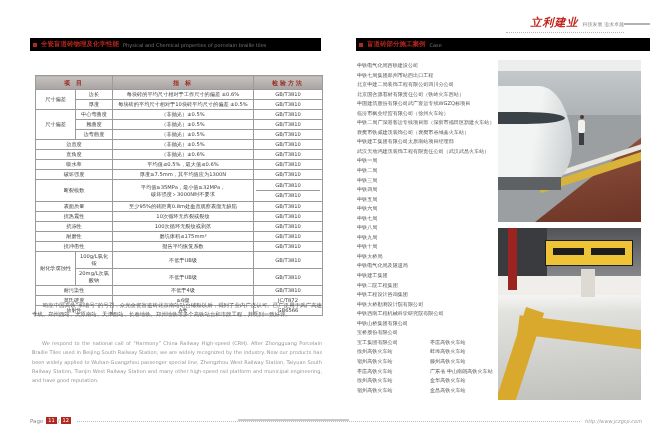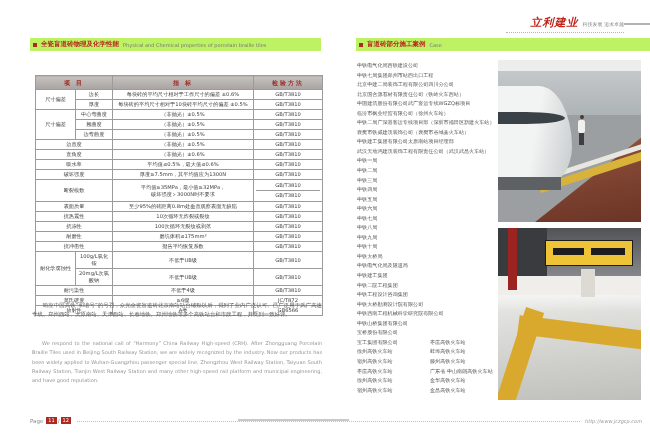--- a/index.html
+++ b/index.html
@@ -8,21 +8,21 @@
     font-family:"DejaVu Sans","Liberation Sans",sans-serif;
     overflow:hidden;
   }
   
   .header-logo{position:absolute;top:11px;right:26px;text-align:right;}
   .logo-cn{color:#c0251c;font-weight:bold;font-style:italic;font-size:11px;letter-spacing:1px;}
   .logo-tag{color:#8a8a8a;font-size:5px;margin-left:4px;}
   .logo-underline{border-bottom:1px dotted #b5b5b5;margin-top:2px;width:118px;margin-left:auto;}
   .header-rule{position:absolute;top:23px;right:0;width:26px;height:2px;background:#b3b3b3;}
   
-  .section-bar{position:absolute;height:13px;background:#bef264;display:flex;align-items:center;}
+  .section-bar{position:absolute;height:13px;background:#000000;display:flex;align-items:center;}
   #left-bar{left:30px;top:38px;width:291px;}
   #right-bar{left:356px;top:38px;width:350px;align-items:center;}
   .bullet{width:4px;height:4px;background:#b02a23;margin:0 4px 0 3px;flex:none;}
   .bar-cn{color:#b5271e;font-weight:bold;font-size:6.5px;white-space:nowrap;}
   .bar-en{color:#777;font-size:5px;margin-left:4px;white-space:nowrap;}
   
   #spec-table{position:absolute;left:35px;top:75px;width:287px;border-collapse:collapse;
     font-size:5.2px;color:#3f3f3f;table-layout:fixed;}
   #spec-table td,#spec-table th{border:1px solid #9b9b9b;padding:1px 2px;text-align:center;
     vertical-align:middle;line-height:1.35;overflow:hidden;}

